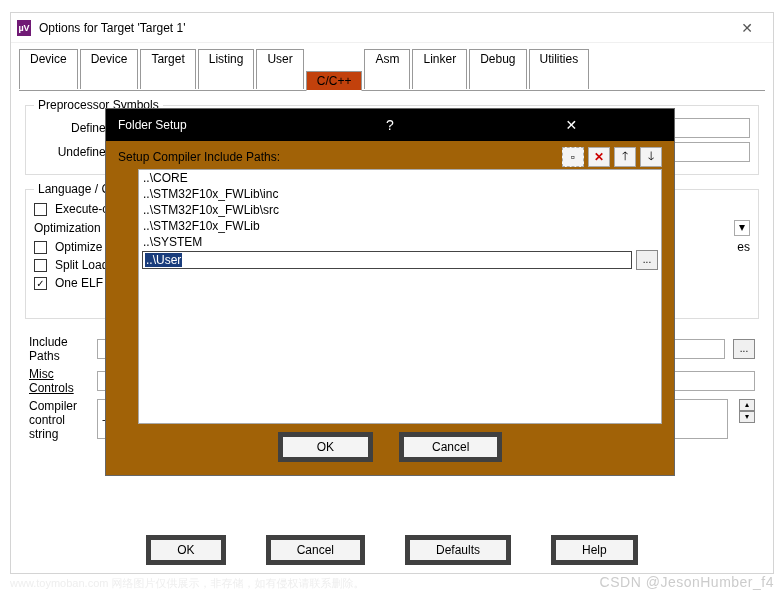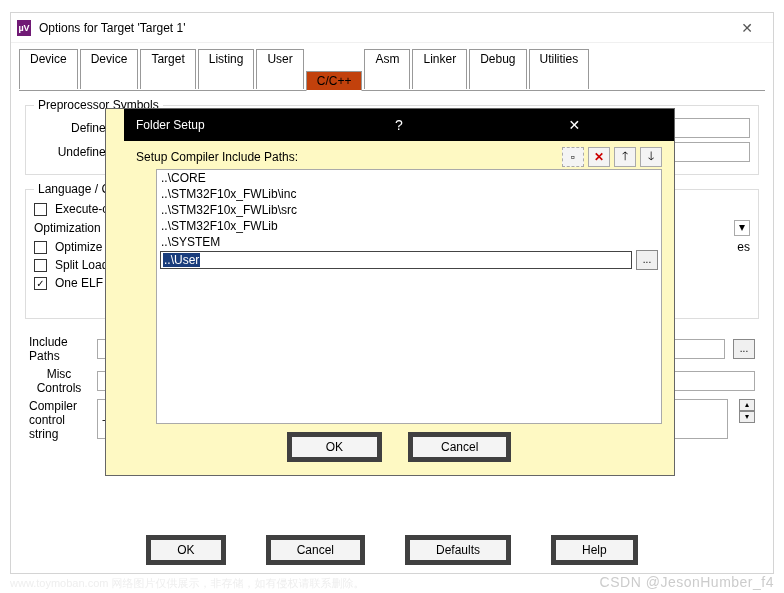--- a/index.html
+++ b/index.html
@@ -29,21 +29,21 @@
 .dots-btn { width: 22px; height: 20px; border: 1px solid #888; background: #f0f0f0; cursor: pointer; font-size: 10px; text-align: center; line-height: 18px; }
 .cc-string { border: 1px solid #aaa; height: 40px; display: flex; align-items: center; padding: 2px 4px; font-size: 11px; color: #000; position: relative; flex: 1; }
 .updn { display: flex; flex-direction: column; margin-left: 3px; }
 .updn div { width: 16px; height: 12px; border: 1px solid #888; background: #f0f0f0; font-size: 8px; text-align: center; line-height: 10px; cursor: pointer; }
 
 
 .btn-row { position: absolute; bottom: 5px; left: 0; right: 0; display: flex; gap: 40px; justify-content: center; }
 .btn { border: 5px solid #404040; background: #f4f4f4; padding: 3px 26px; cursor: pointer; font-size: 12px; }
 
 
-.modal { position: absolute; left: 105px; top: 108px; width: 570px; height: 368px; background: #fef9c3; border: 1px solid #666; z-index: 50; box-shadow: 4px 4px 0 rgba(0,0,0,0); padding-left: 18px; }
+.modal { position: absolute; left: 105px; top: 108px; width: 570px; height: 368px; background: #a16207; border: 1px solid #666; z-index: 50; box-shadow: 4px 4px 0 rgba(0,0,0,0); }
 .modal-title { background: #000; color: #fff; height: 32px; display: flex; align-items: center; padding: 0 12px; font-size: 13px; }
 .modal-title span { flex: 1; }
 .modal-title .q { width: 30px; text-align: center; font-size: 14px; cursor: pointer; }
 .modal-title .mclose { width: 40px; text-align: center; font-size: 14px; cursor: pointer; }
 .modal-body { padding: 6px 12px; }
 .tool-row { display: flex; align-items: center; gap: 4px; }
 .tool-row .lbl2 { flex: 1; font-size: 12px; }
 .tool-btn { width: 22px; height: 20px; border: 1px solid #aaa; background: #f4f4f4; display: flex; align-items: center; justify-content: center; font-size: 12px; cursor: pointer; }
 .tool-btn.new { border-style: dashed; }
 .tool-btn.del { color: #c00; font-weight: bold; }
@@ -119,21 +119,21 @@
         </div>
     </div>
 
     <div style="margin:6px 10px;">
       <div class="row">
         <div class="lbl" style="width:60px; text-align:left;">Include Paths</div>
         <div class="input"></div>
         <div class="dots-btn">...</div>
       </div>
       <div class="row">
-        <div class="lbl" style="width:60px; text-align:center;">Misc Controls</div>
+        <div class="lbl" style="width:60px; text-align:left;text-decoration:underline;">Misc Controls</div>
         <div class="input"></div>
       </div>
       <div class="row" style="align-items:flex-start;">
         <div class="lbl" style="width:60px; text-align:left;">Compiler control string</div>
         <div class="cc-string">-I D:\Keil 5 Project\Temp2\Object\RTE</div>
         <div class="updn">
           <div>▴</div>
           <div>▾</div>
         </div>
       </div>

